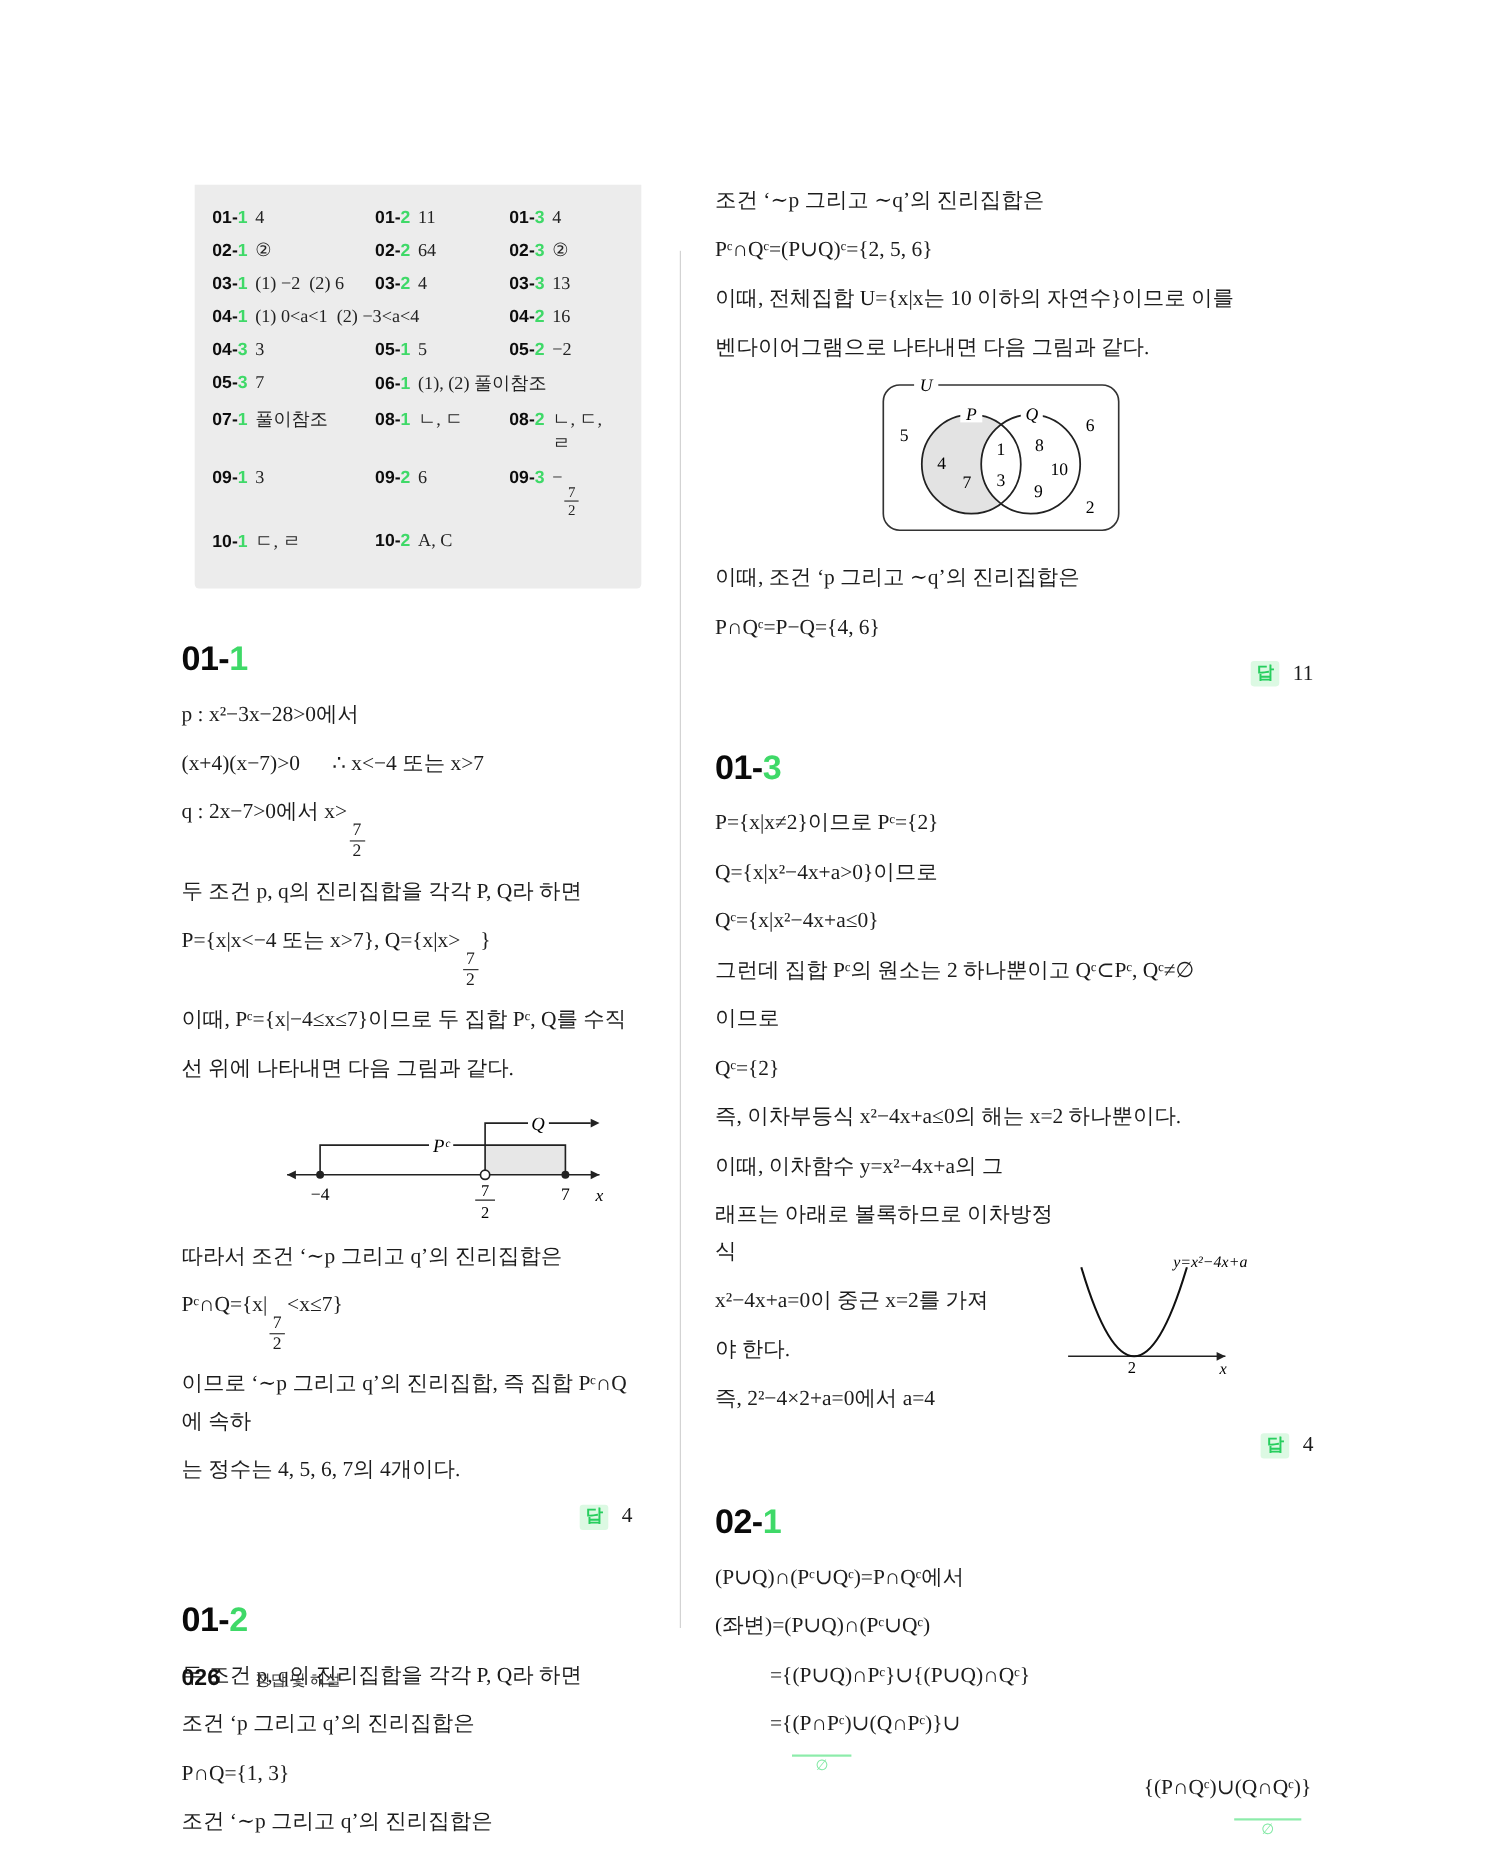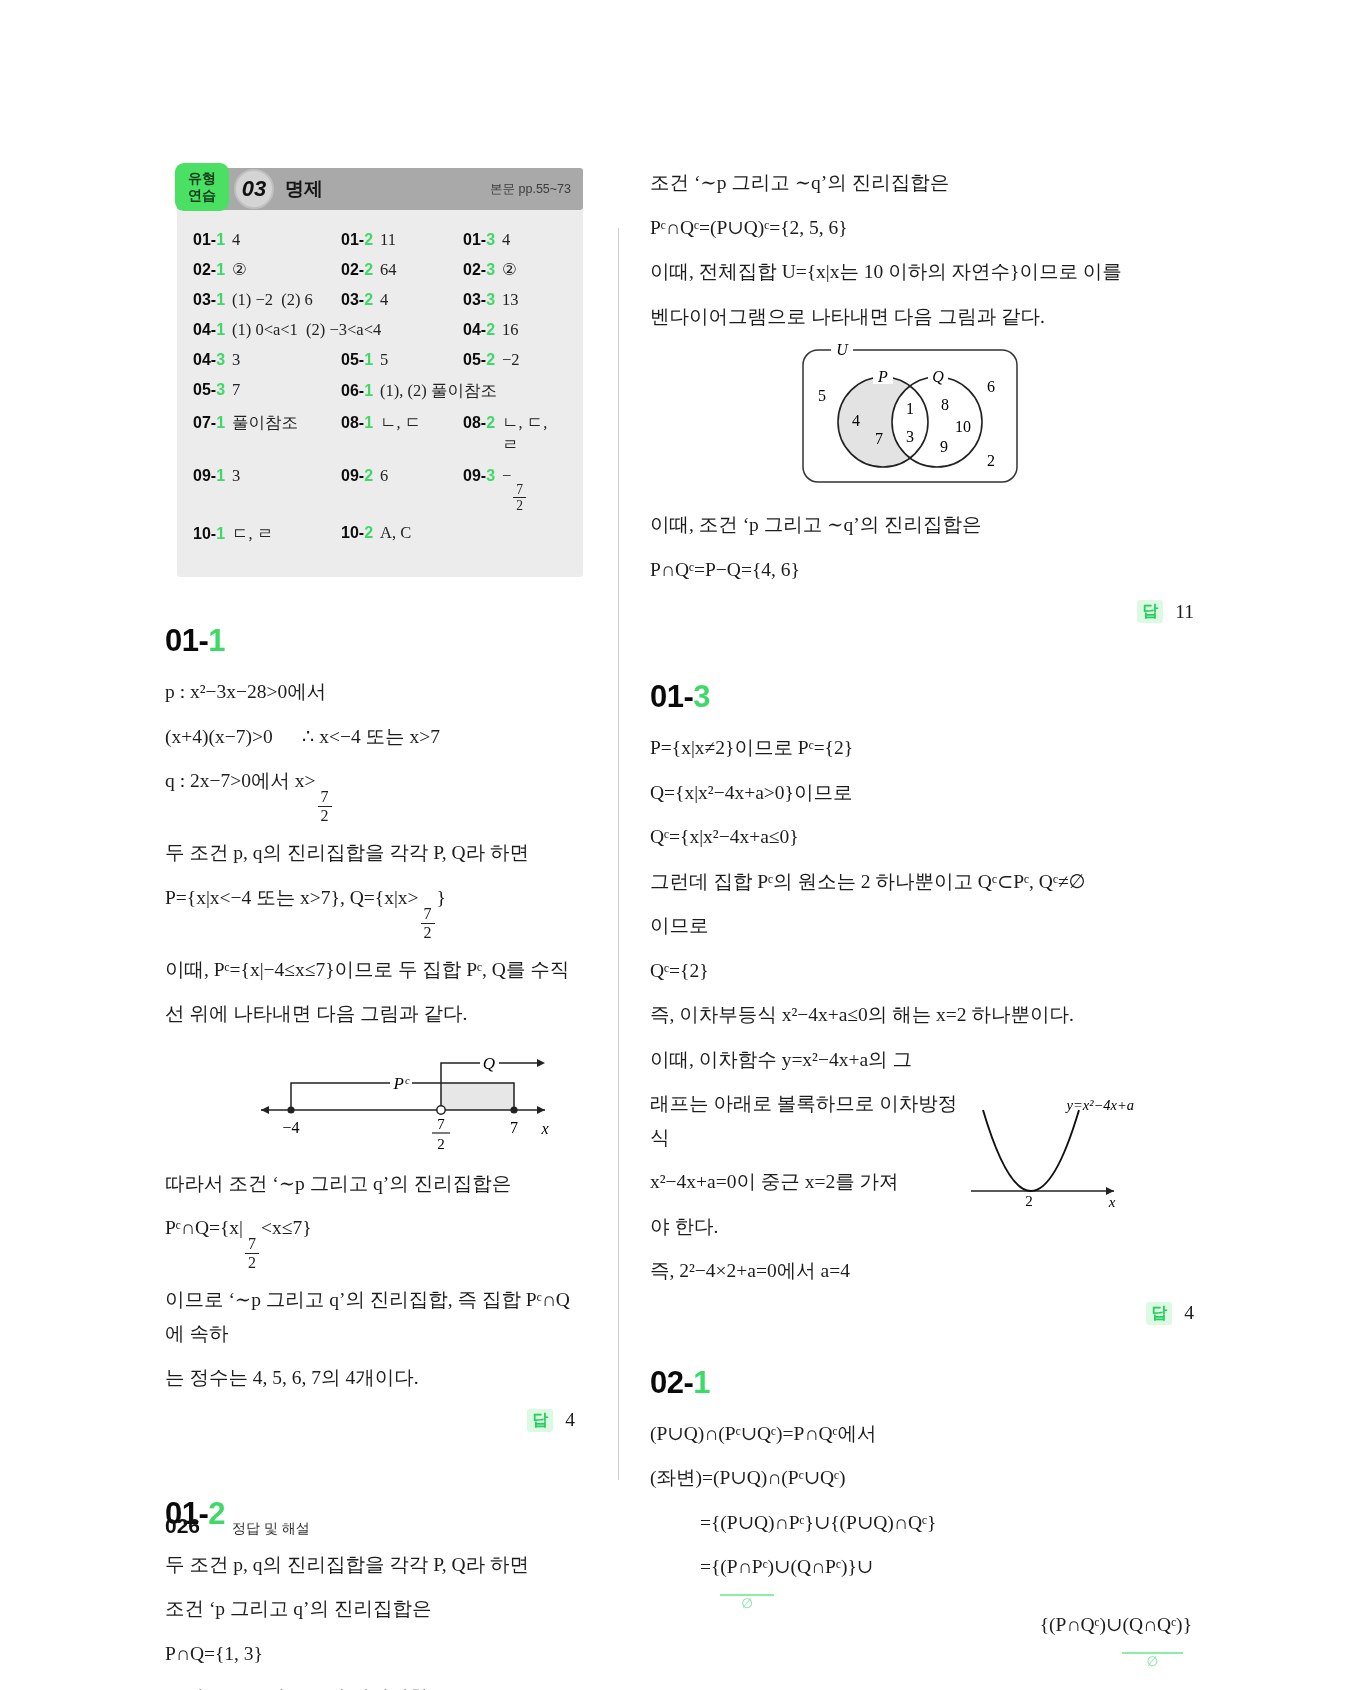--- a/index.html
+++ b/index.html
@@ -43,49 +43,38 @@
           padding:1px 5px;border-radius:3px;line-height:1.3}
   .ansval{font-size:19.5px;color:#1c1c1c}
   .mt46{margin-top:46px}.mt64{margin-top:64px}.mt56{margin-top:56px}.mt40{margin-top:40px}
   .fig{margin:14px 0 10px 92px}
   .vennfig{margin:10px 0 14px 148px}
   .ind{padding-left:50px}
   .rt{text-align:right;padding-right:10px}
   .mb24{margin-bottom:24px}
   .uline{position:relative;border-bottom:2px solid #8cecaa;padding-bottom:17px}
   .phi{position:absolute;left:50%;top:100%;transform:translateX(-50%);margin-top:3px;color:#7fe8a2;font-size:13.5px;line-height:1}
-  .grow{display:flex;align-items:center}
+  .grow{display:flex;align-items:flex-end}
   .gtxt{width:316px}
   .gsvg{margin-top:10px}
 
   .footer{position:absolute;left:165px;top:1514px;display:flex;align-items:baseline;gap:32px}
   .fpg{font-family:"Liberation Sans",sans-serif;font-weight:bold;font-size:21px;color:#111}
   .flbl{font-family:"Liberation Sans",sans-serif;font-size:14px;color:#2e2e2e}
 
   svg text{font-family:"Liberation Serif","DejaVu Serif",serif}
 </style>
 </head>
 <body>
 
 <div class="divider"></div>
 
 <div class="leftcol">
 
   <div class="hwrap">
-    <div class="hbar">
-      <div class="badge">
-        <span>유형</span>
-        <span>연습</span>
-      </div>
-      <div class="ucirc">
-        <span>03</span>
-      </div>
-      <div class="utitle">명제</div>
-      <div class="uref">본문 pp.55~73</div>
-    </div>
 
     <div class="apanel" style="margin-left:0">
       <div class="arow">
         <div class="acell c1">
             <b class="albl"><span>01-</span><span class="g">1</span></b>
             <span class="aval">4</span>
           </div>
         <div class="acell c2">
             <b class="albl"><span>01-</span><span class="g">2</span></b>
             <span class="aval">11</span>

